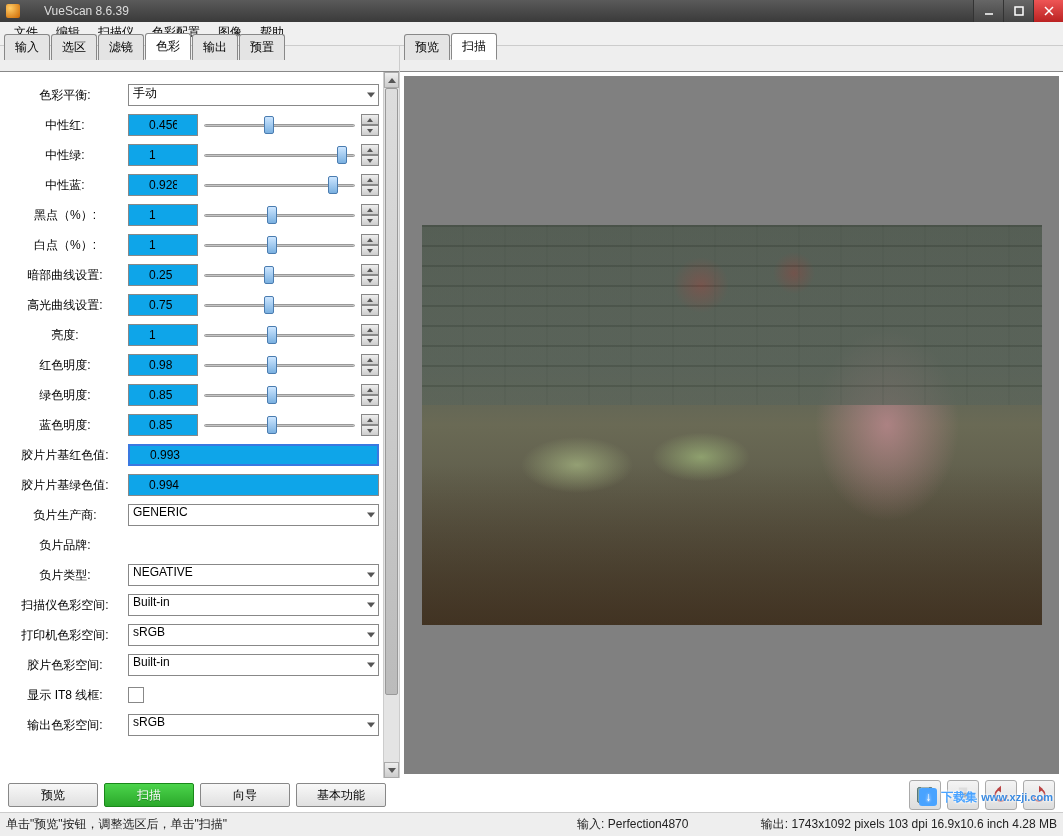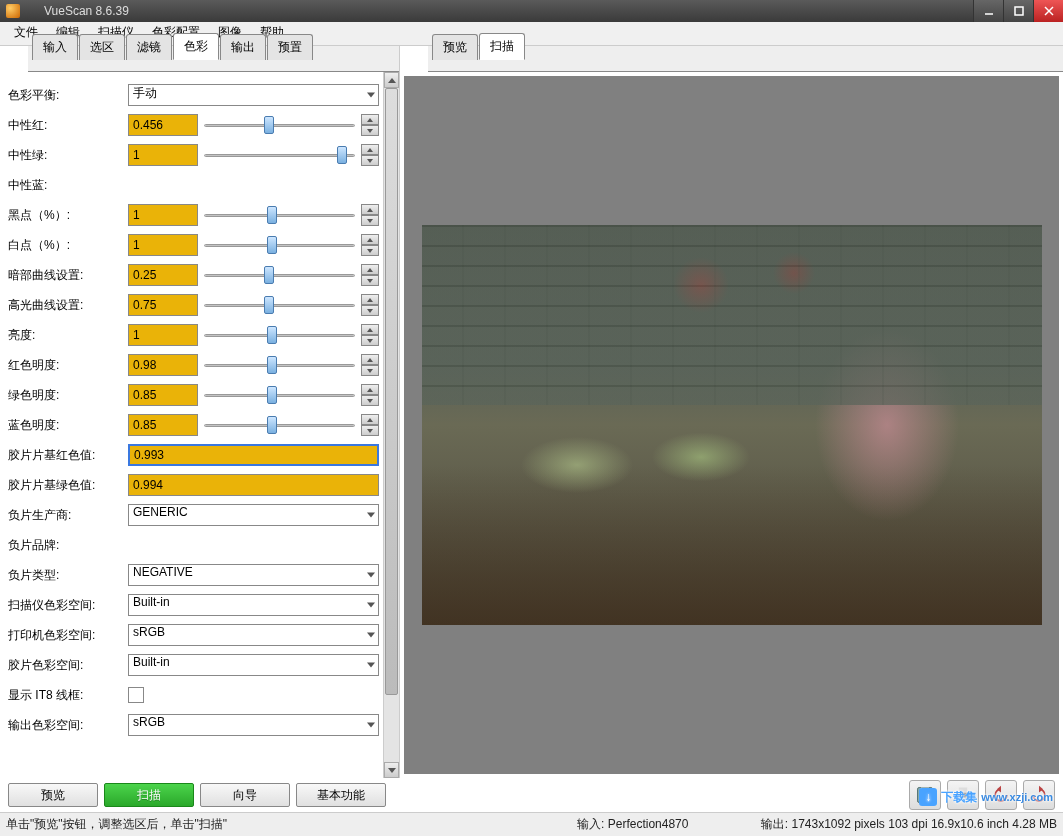--- a/index.html
+++ b/index.html
@@ -17,31 +17,31 @@
 
 .menubar { height: 24px; background: #f0f0f0; border-bottom: 1px solid #ccc; display: flex; align-items: flex-start; padding: 0 6px; gap: 2px; }
 .menubar span { padding: 2px 8px; cursor: default; }
 
 
 .main { display: flex; height: 732px; }
 .leftpane { width: 400px; display: flex; flex-direction: column; border-right: 1px solid #ccc; }
 .rightpane { flex: 1; display: flex; flex-direction: column; }
 
 
-.tabs { height: 26px; background: #eee; display: flex; align-items: flex-end; padding: 12px 4px; border-bottom: 1px solid #888; margin-left: 28px; }
+.tabs { height: 26px; background: #eee; display: flex; align-items: flex-end; padding: 12px 4px; border-bottom: 1px solid #888; }
 .tab { padding: 4px 10px; border: 1px solid #888; border-bottom: none; background: #e4e4e4; margin-right: 1px; border-radius: 3px 3px 0 0; position: relative; top: 1px; }
 .tab.active { background: #fff; border-bottom: 1px solid #fff; }
 
 
 .settings { flex: 1; overflow: hidden; position: relative; display: flex; }
 .settings-inner { flex: 1; overflow-y: auto; padding: 8px 4px 8px 8px; }
 .row { display: flex; align-items: center; height: 30px; }
-.row .lbl { width: 120px; text-align: left; padding-right: 6px; white-space: nowrap; }
+.row .lbl { width: 120px; text-align: center; padding-right: 6px; white-space: nowrap; }
 .row .ctrl { flex: 1; display: flex; align-items: center; gap: 2px; }
-.txtbox { width: 70px; height: 22px; border: 1px solid #888; padding: 0 4px; background: #eab308; }
+.txtbox { width: 70px; height: 22px; border: 1px solid #888; padding: 0 20px; background: #0ea5e9; }
 .txtbox.highlight { border: 2px solid #3a78e0; }
 .sel { flex: 1; height: 22px; border: 1px solid #888; background: #fff; padding: 0 4px; }
 .selwrap { flex: 1; display: flex; position: relative; justify-content: flex-end; }
 .selwrap::after { content: ""; position: absolute; right: 4px; top: 50%; width: 0; height: 0; border-left: 4px solid transparent; border-right: 4px solid transparent; border-top: 5px solid #555; transform: translateY(-50%); pointer-events: none; }
 
 .slider { flex: 1; height: 22px; display: flex; align-items: center; position: relative; margin: 0 4px; }
 .slider .track { flex: 1; height: 3px; background: linear-gradient(#aaa,#ddd); border: 1px solid #999; border-radius: 2px; }
 .slider .thumb { position: absolute; width: 10px; height: 18px; background: linear-gradient(#cde6ff,#7ab0e0); border: 1px solid #4a7cb0; border-radius: 2px; top: 2px; }
 .spin { width: 18px; display: flex; flex-direction: column; }
 .spinbtn { height: 11px; background: linear-gradient(#eee,#ccc); border: 1px solid #888; display: flex; align-items: center; justify-content: center; }
@@ -172,20 +172,31 @@
                 <div class="thumb" style="left:88%"></div>
               </div>
             <div class="spin">
                 <div class="spinbtn up"></div>
                 <div class="spinbtn dn"></div>
               </div>
           </div>
         </div>
         <div class="row">
           <div class="lbl">中性蓝:</div>
+          <div class="ctrl">
+            <input class="txtbox" value="0.928" style="">
+            <div class="slider">
+                <div class="track"></div>
+                <div class="thumb" style="left:82%"></div>
+              </div>
+            <div class="spin">
+                <div class="spinbtn up"></div>
+                <div class="spinbtn dn"></div>
+              </div>
+          </div>
         </div>
         <div class="row">
           <div class="lbl">黑点（%）:</div>
           <div class="ctrl">
             <input class="txtbox" value="1" style="">
             <div class="slider">
                 <div class="track"></div>
                 <div class="thumb" style="left:42%"></div>
               </div>
             <div class="spin">

